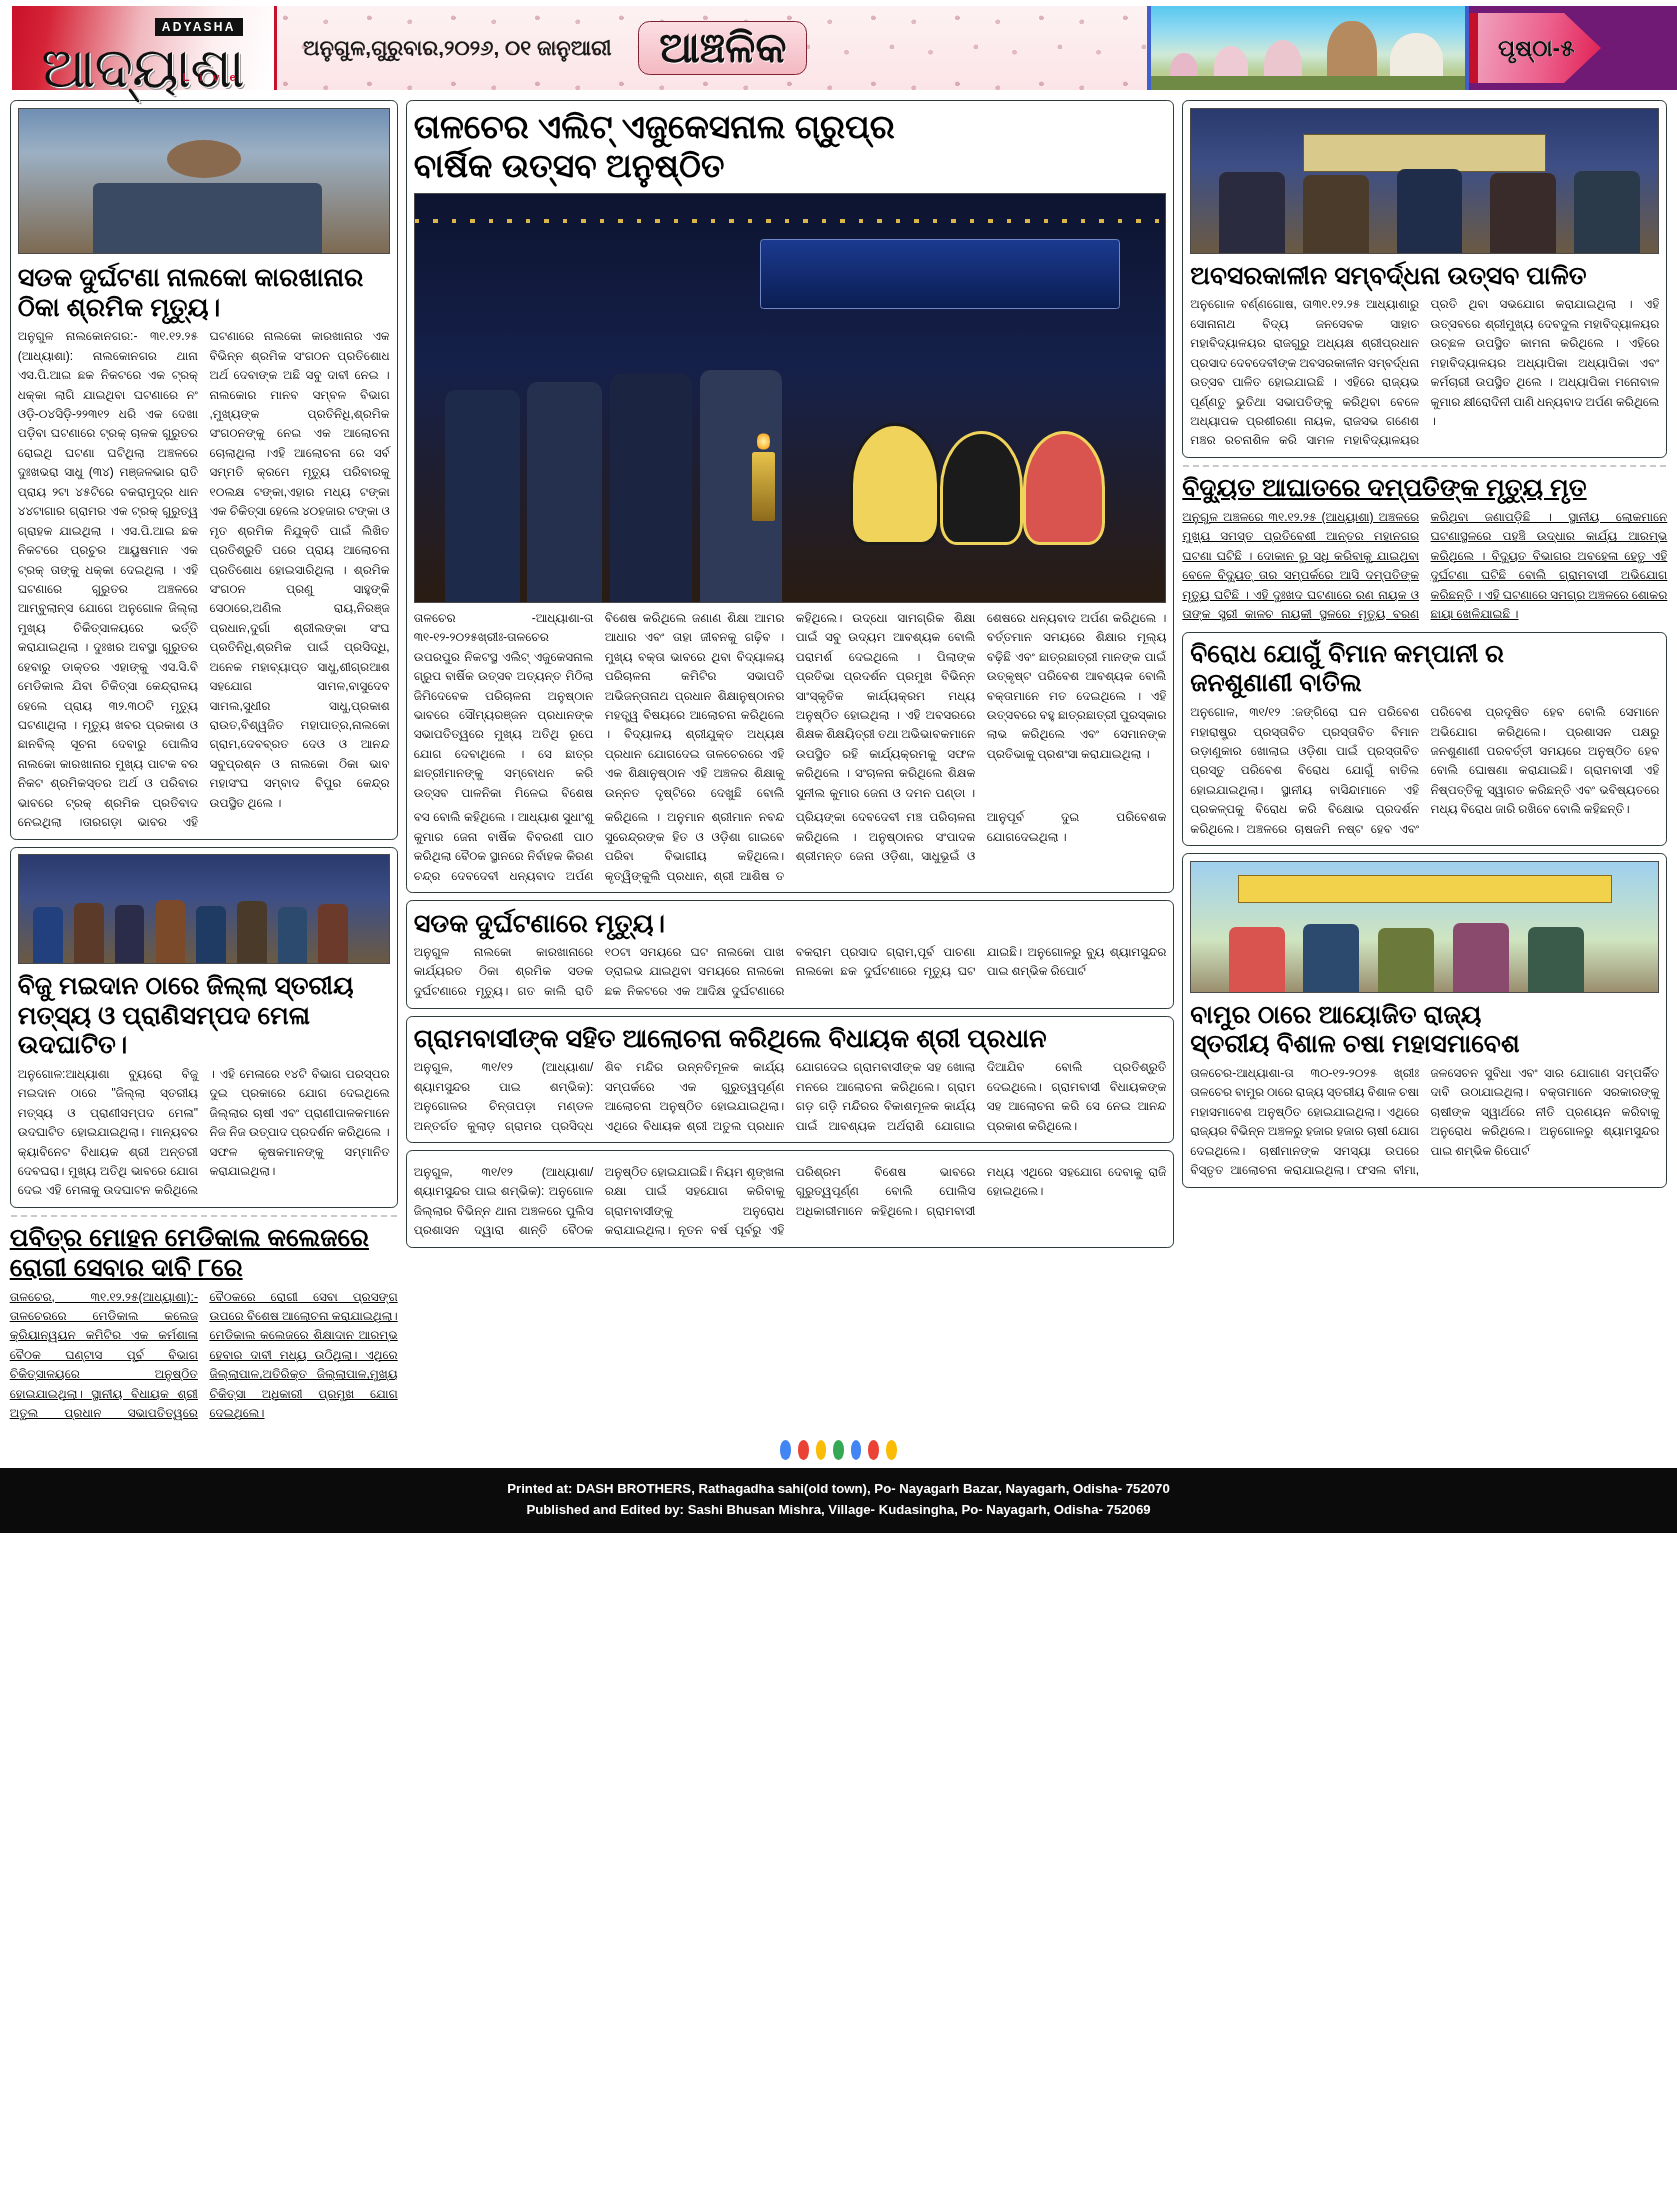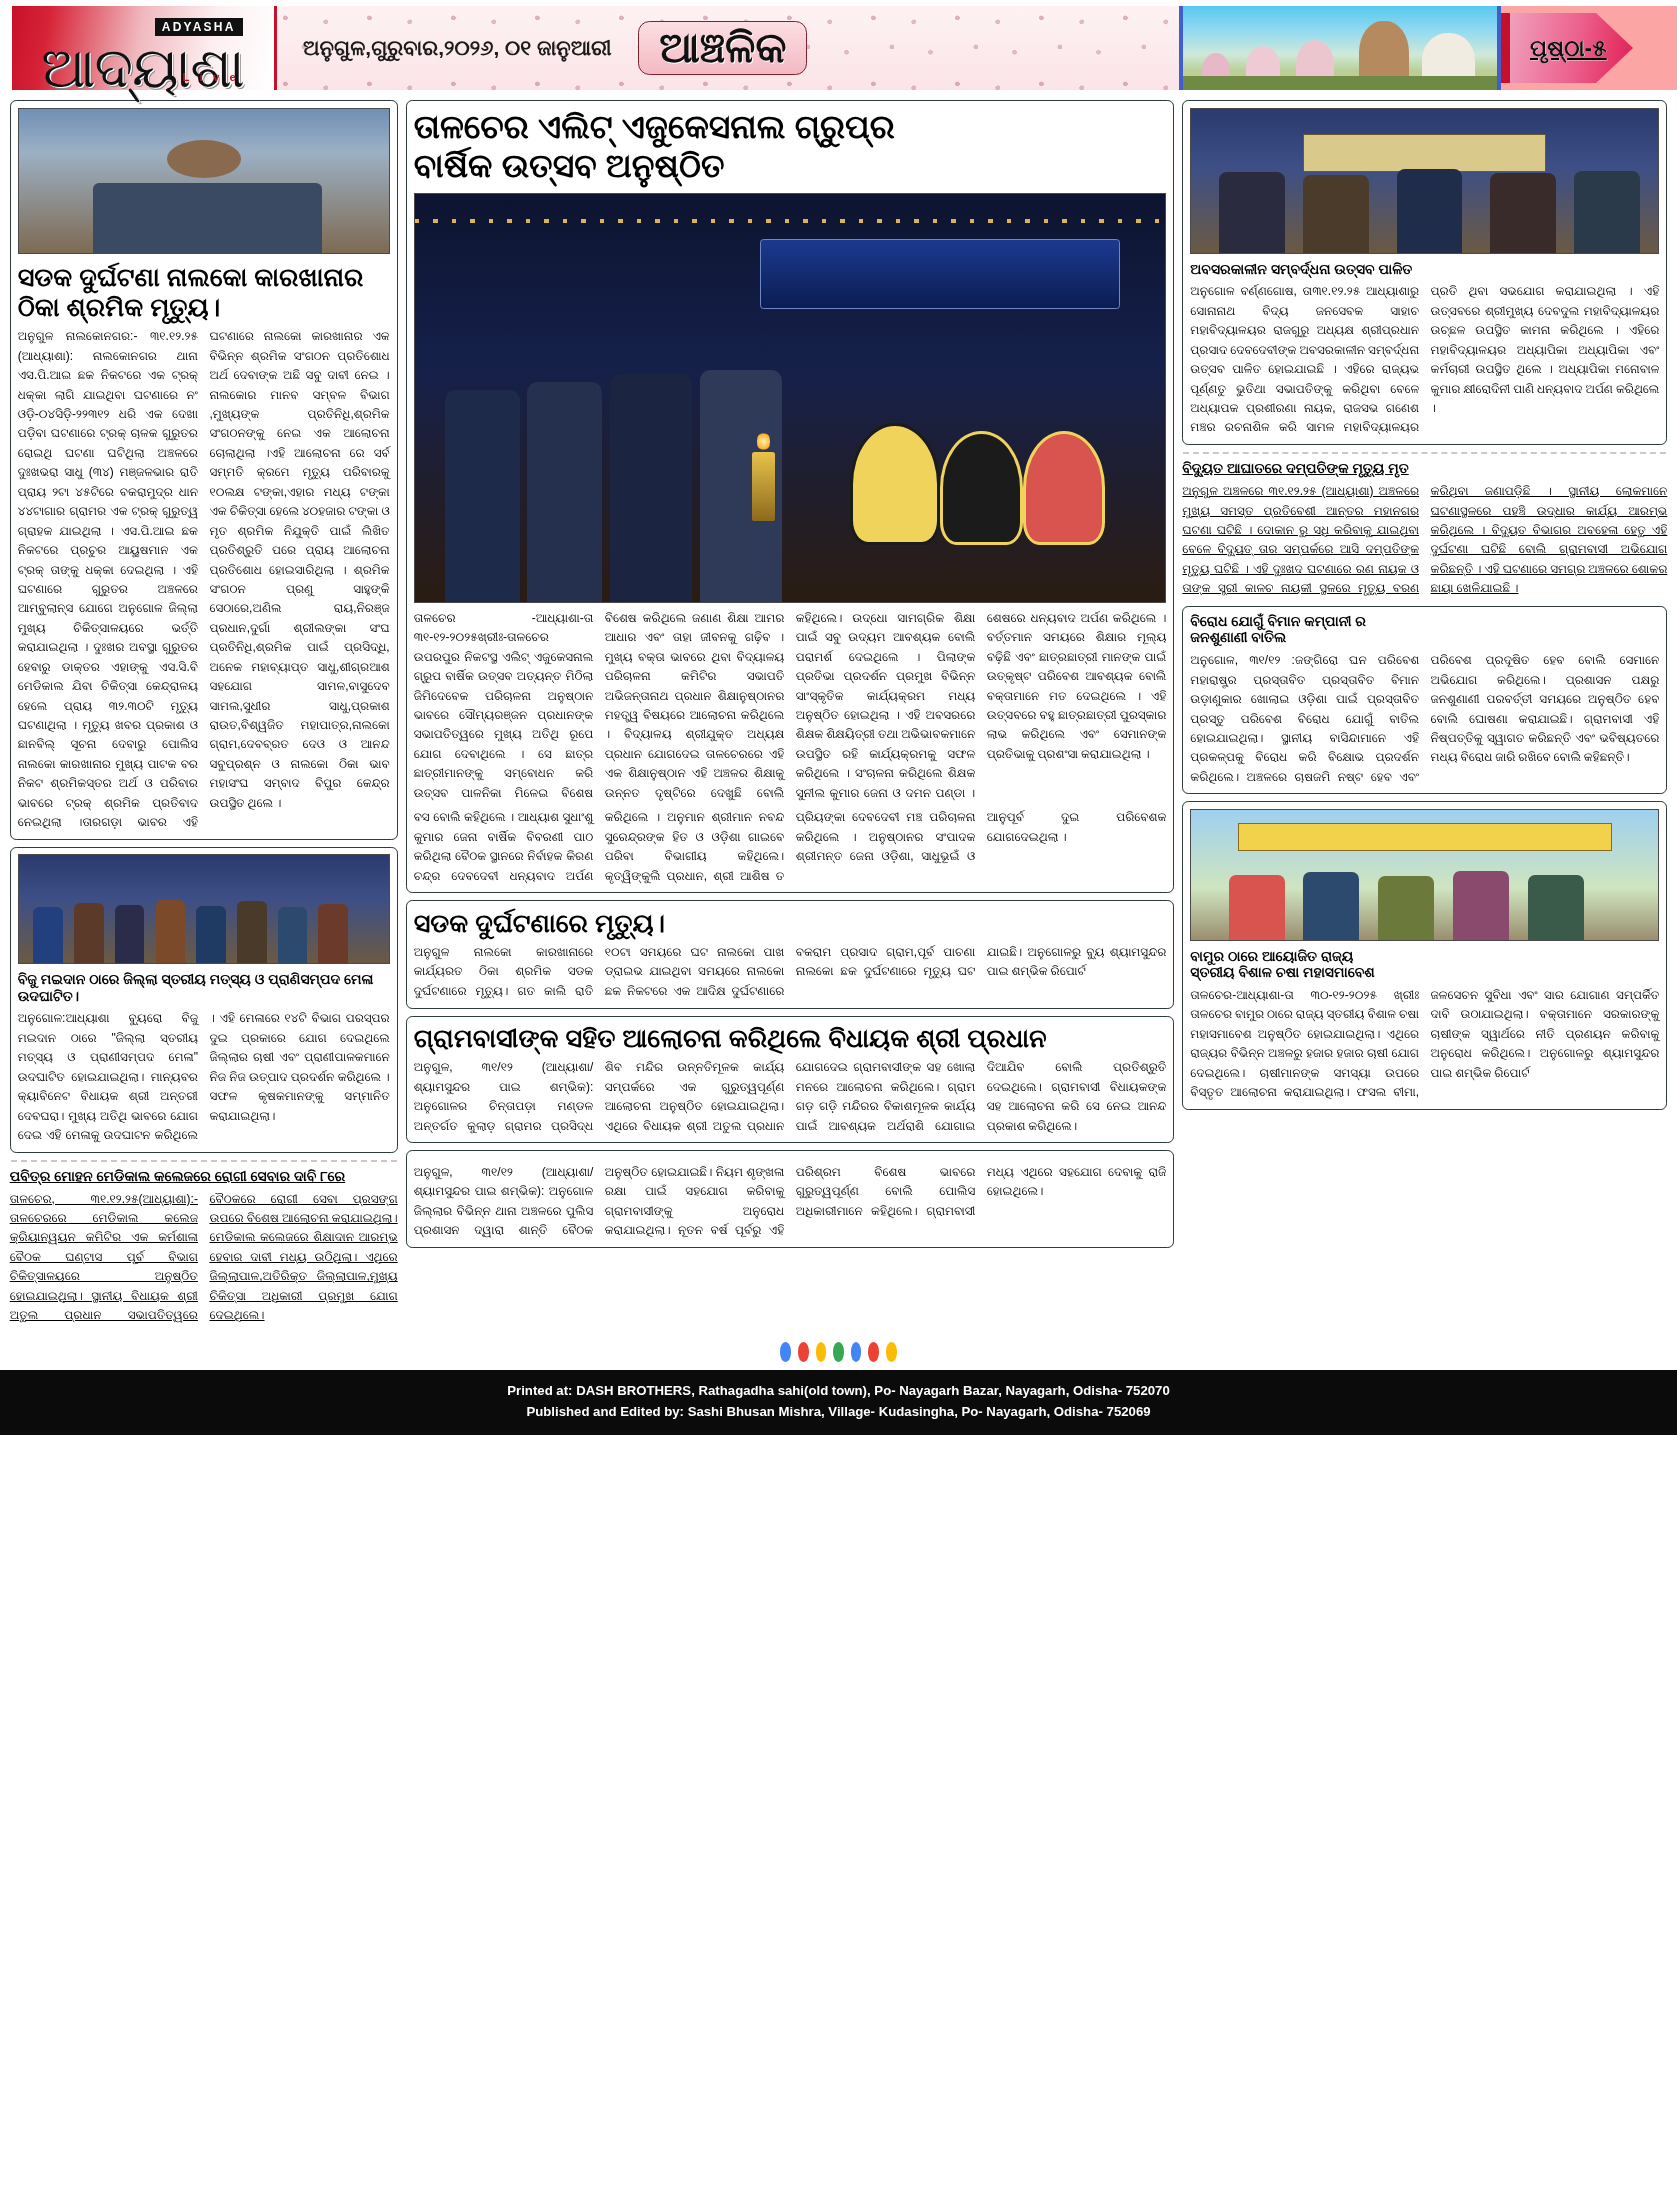--- a/index.html
+++ b/index.html
@@ -112,24 +112,23 @@
     position:relative;
     overflow:hidden;
     border-left: 4.4px solid #3f5fcf;
     border-right: 4.4px solid #3f5fcf;
   }
   .temple {
     position:absolute; bottom:0;
     background:#f2efe6;
   }
   .mh-pagebadge-wrap{
-    width: 176px; margin: 6.2px 0 6.2px 0;
+    width: 208px; margin: 6.2px 0 6.2px 0;
     display:flex; align-items:center; position:relative;
-    background:#fca5a5;
-    text-decoration:underline;
+    background:#701a75;
   }
   .mh-pagebadge{
     width: 132px; height: 70px;
     background: linear-gradient(100deg,#f0a0bd 0%, #ec5f8c 55%, #e01e52 100%);
     clip-path: polygon(0 0, 72% 0, 100% 50%, 72% 100%, 0 100%);
     display:flex; align-items:center; padding-left:20px;
     font-size: 23px; font-weight:bold; color:#111;
     text-shadow:0.4px 0.4px 0 #fff;
     border-left: 9.7px solid #c5102c;
   }
@@ -154,21 +153,21 @@
   .box-plain{ border:none; border-radius:0; padding:0;text-decoration:underline; }
 
   .hl {
     text-align:left;
     font-weight:bold;
     color:#000;
     line-height:1.18;
   }
   .hl-xl { font-size: 33px; }
   .hl-lg { font-size: 25.6px; }
-  .hl-md { font-size: 14px; }
+  .hl-md { font-size: 25px; }
 
   .divider-dash{
     border-top: 2.2px dashed #c9c9c9;
     margin: 7px 0.9px 6.2px 0.9px;
     height:0;
   }
 
   .photo {
     border: 1.3px solid #4a4a4a;
     background:#ccc;

